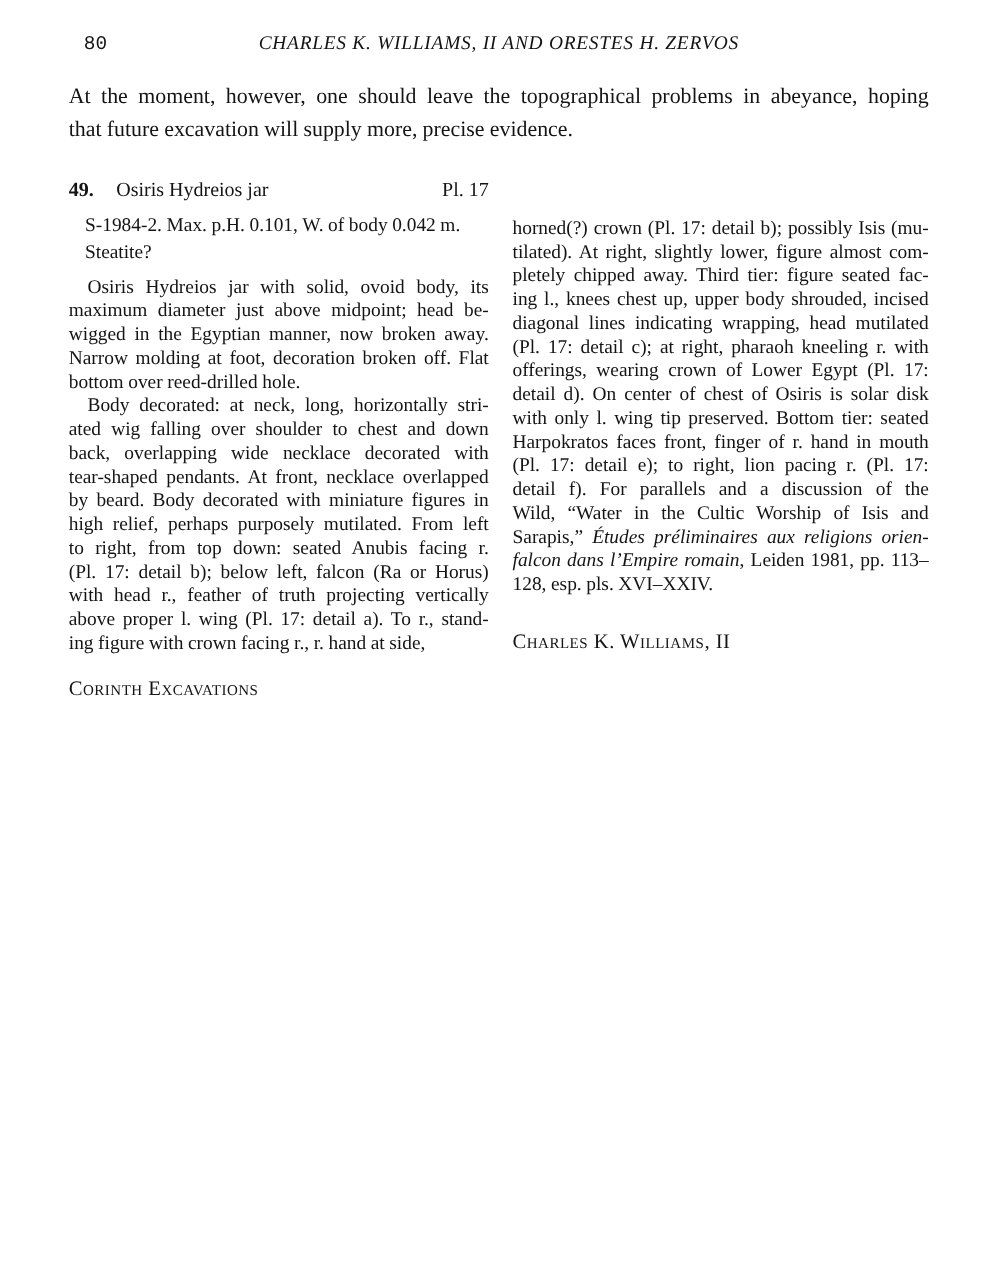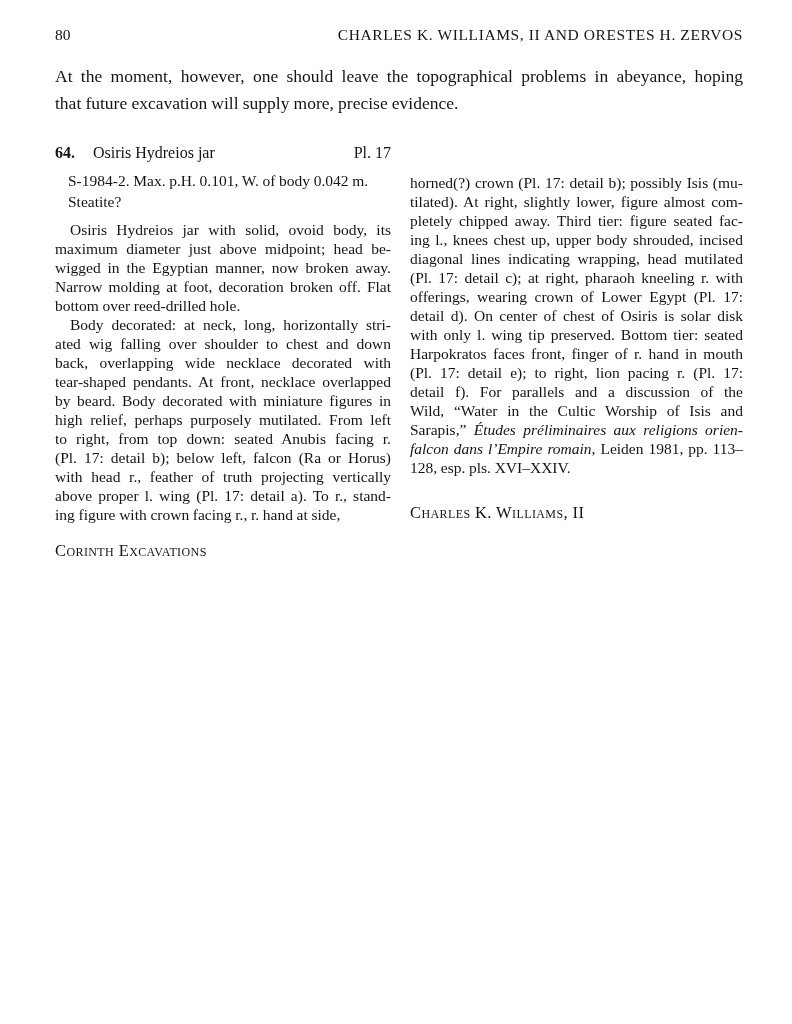--- a/index.html
+++ b/index.html
@@ -6,22 +6,22 @@
   html,body { background:#e9e9e9; }
   body { font-family:"Liberation Serif","DejaVu Serif",serif; color:#141414; }
   .page {
     position:relative; width:792px; height:1024px; background:#ffffff;
     margin:0 auto; overflow:hidden;
   }
   .content { position:absolute; left:55px; top:26px; width:688px; }
 
   
   .page-header { position:relative; height:20px; font-size:15.5px; }
-  .pagenum { position:absolute; left:0; top:0; }
-  .running-head { text-align:right; letter-spacing:0.6px; }
+  .pagenum { position:absolute; left:12px; top:0;font-family:Liberation Mono, monospace; }
+  .running-head { text-align:center; letter-spacing:0.6px;font-style:italic; }
 
   
   .intro { margin-top:17px; font-size:17.5px; line-height:27px; }
 
   
   .columns { display:flex; margin-top:26px; }
   .col { font-size:15.5px; line-height:19px; }
   .col-left  { width:336px; margin-right:19px; }
   .col-right { width:333px; padding-top:30px; }
 
@@ -62,21 +62,21 @@
         <div class="block b-para">
           <div class="tline jline">At the moment, however, one should leave the topographical problems in abeyance, hoping</div>
           <div class="tline">that future excavation will supply more, precise evidence.</div>
         </div>
       </div>
 
     <div class="columns">
 
       <div class="col col-left">
         <div class="entry-head">
-          <span class="entry-num">64.</span>
+          <span class="entry-num">49.</span>
           <span class="entry-title">Osiris Hydreios jar</span>
           <span class="entry-plate">Pl. 17</span>
         </div>
         <div>
             <div class="block b-catalog">
               <div class="tline">S-1984-2. Max. p.H. 0.101, W. of body 0.042 m.</div>
               <div class="tline">Steatite?</div>
             </div>
             <div class="block b-para">
               <div class="tline jline findent">Osiris Hydreios jar with solid, ovoid body, its</div>

